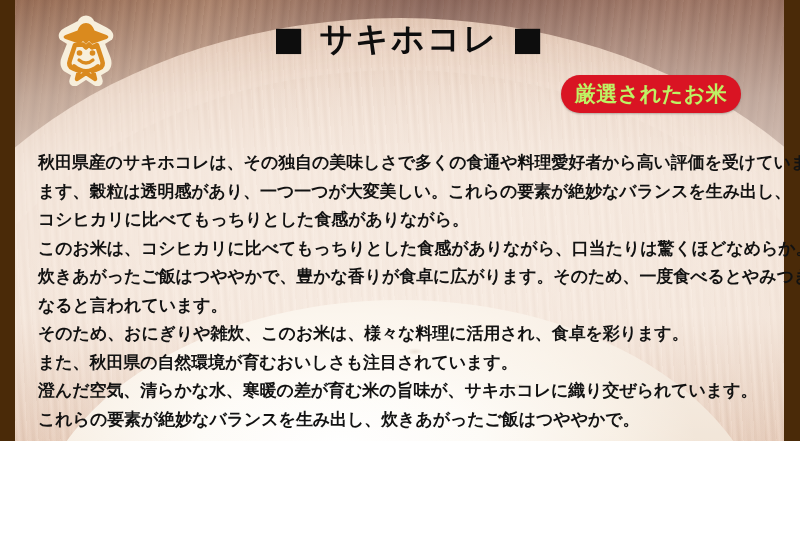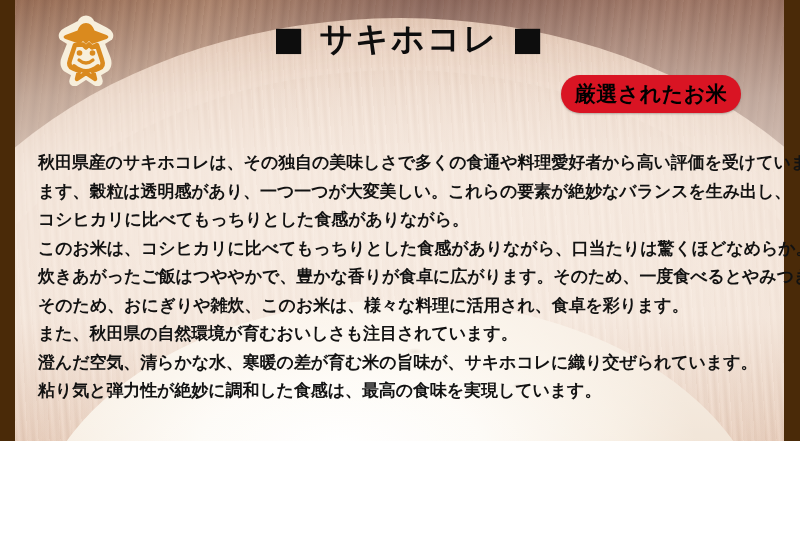--- a/index.html
+++ b/index.html
@@ -159,21 +159,21 @@
     width: 180px;
     height: 38px;
     border-radius: 19px;
     background: #d91423;
     box-shadow: 0 1px 2px rgba(0,0,0,0.25);
     display: flex;
     align-items: center;
     justify-content: center;
   }
   .badge-text {
-    color: #000000;
+    color: #bef264;
     font-family: "DejaVu Sans", "Liberation Sans", sans-serif;
     font-size: 21px;
     font-weight: 700;
     letter-spacing: 0.5px;
     line-height: 1;
   }
 
   
   .body-copy {
     position: absolute;
@@ -236,19 +236,20 @@
   <div class="badge">
     <span class="badge-text">厳選されたお米</span>
   </div>
 
   <div class="body-copy">
     <div class="copy-line">秋田県産のサキホコレは、その独自の美味しさで多くの食通や料理愛好者から高い評価を受けています。</div>
     <div class="copy-line">ます、穀粒は透明感があり、一つ一つが大変美しい。これらの要素が絶妙なバランスを生み出し、</div>
     <div class="copy-line">コシヒカリに比べてもっちりとした食感がありながら。</div>
     <div class="copy-line">このお米は、コシヒカリに比べてもっちりとした食感がありながら、口当たりは驚くほどなめらか。</div>
     <div class="copy-line">炊きあがったご飯はつややかで、豊かな香りが食卓に広がります。そのため、一度食べるとやみつきに</div>
+    <div class="copy-line">なると言われています。</div>
     <div class="copy-line">そのため、おにぎりや雑炊、このお米は、様々な料理に活用され、食卓を彩ります。</div>
     <div class="copy-line">また、秋田県の自然環境が育むおいしさも注目されています。</div>
     <div class="copy-line">澄んだ空気、清らかな水、寒暖の差が育む米の旨味が、サキホコレに織り交ぜられています。</div>
-    <div class="copy-line">粘り気と弾力性が絶妙に調和した食感は、最高の食味を実現しています。</div>
+    <div class="copy-line">これらの要素が絶妙なバランスを生み出し、炊きあがったご飯はつややかで。</div>
   </div>
 
 </div>
 
 </body></html>

